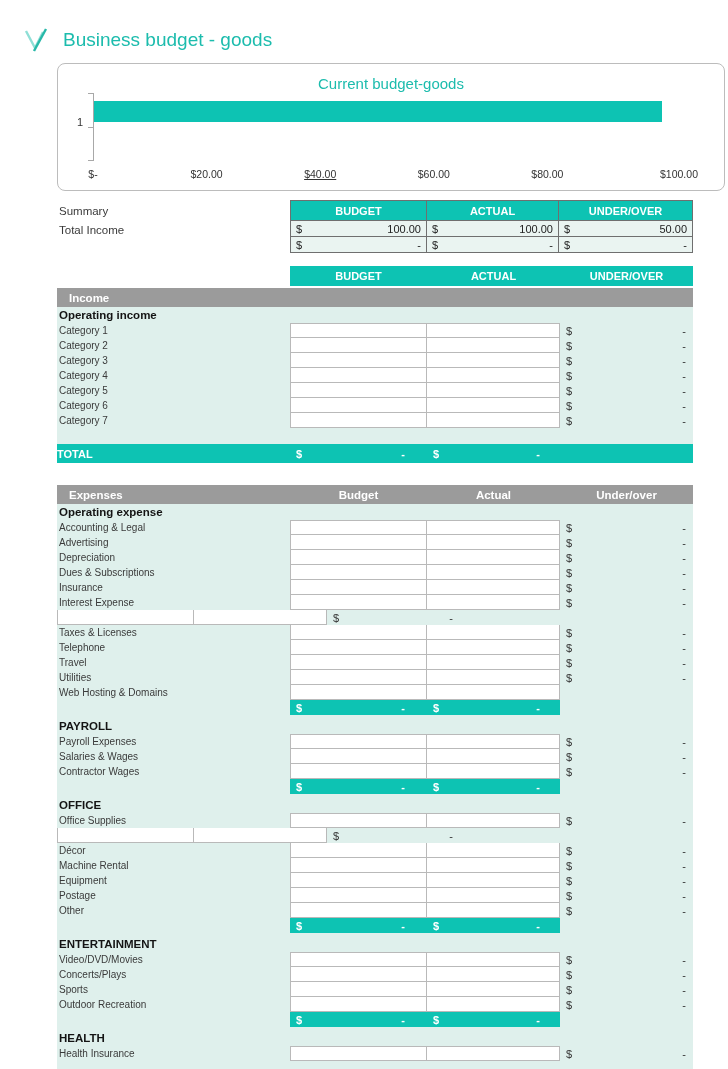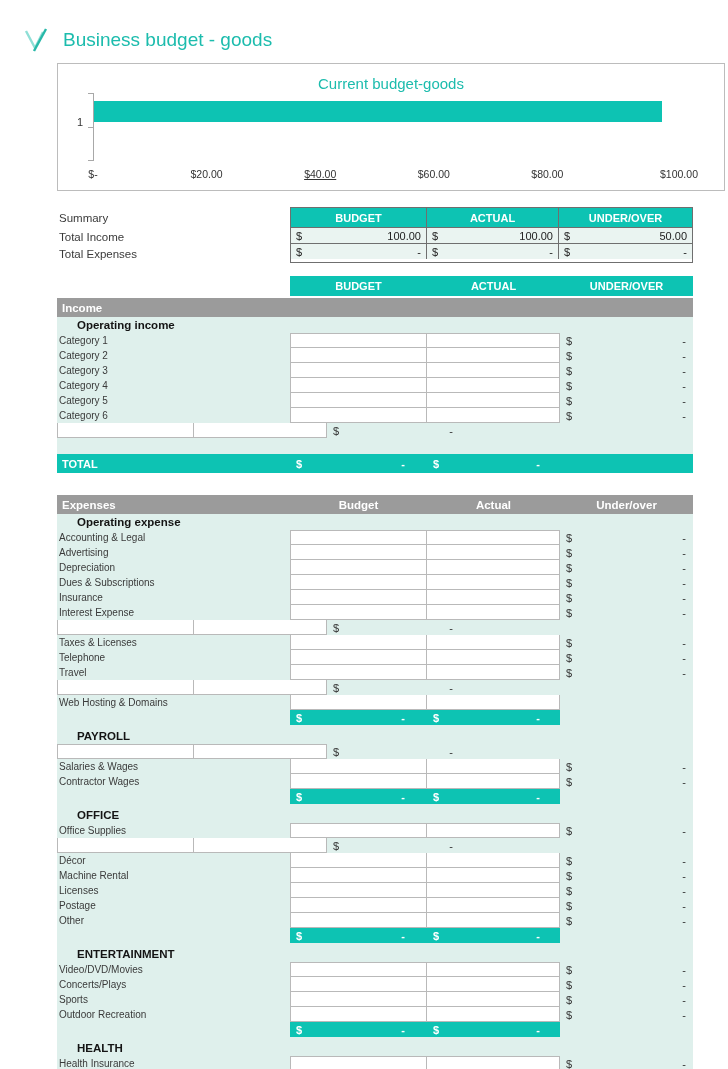--- a/index.html
+++ b/index.html
@@ -9,71 +9,71 @@
   }
   *{margin:0;padding:0;box-sizing:border-box}
   body{background:#fff;font-family:"Liberation Sans","DejaVu Sans",sans-serif;color:var(--text)}
   .page{width:728px;height:1069px;overflow:hidden;background:#fff;position:relative}
 
   
   .app-header{padding:26px 0 0 24px;display:flex;align-items:center;gap:9px}
   .app-title{font-size:19px;color:var(--teal-text);font-weight:400}
 
   
-  .chart-panel{margin:10px 0 0 57px;width:668px;height:128px;border:1px solid #bcbcbc;border-radius:0;position:relative;background:#fff}
+  .chart-panel{margin:10px 0 0 57px;width:668px;height:128px;border:1px solid #bcbcbc;border-radius:8px;position:relative;background:#fff}
   .chart-title{position:absolute;top:11px;left:0;width:100%;text-align:center;color:var(--teal-text);font-size:15px}
   .plot{position:absolute;left:35px;top:29px;width:568px;height:68px}
   .axis{position:absolute;left:0;top:0;bottom:0;width:1px;background:#a8a8a8}
   .tick{position:absolute;left:-5px;width:5px;height:1px;background:#a8a8a8}
   .tick.t0{top:0}.tick.t1{top:50%}.tick.t2{bottom:0}
   .bar{position:absolute;left:1px;top:8px;height:21px;background:var(--teal)}
   .ycat{position:absolute;left:-16px;top:23px;font-size:11px;color:#333}
   .xticks{position:absolute;left:35px;width:568px;bottom:8px;height:14px}
   .xtick{position:absolute;transform:translateX(-50%);font-size:10.5px;color:#333;white-space:nowrap}
 
   
   .sheet{margin-left:57px;width:636px}
   
-  .summary{margin-top:16px;display:flex}
+  .summary{margin-top:9px;display:flex}
   .sum-left{width:233px}
   .sum-label{height:21px;font-size:11.5px;display:flex;align-items:center;padding-left:2px}
   .sum-rlabel{height:17.5px;font-size:11.5px;display:flex;align-items:center;padding-left:2px}
   .sum-table{width:403px;border:1.5px solid var(--table-border)}
   .sum-hrow{display:flex;height:19px}
   .sum-hcell{background:var(--teal);color:#fff;font-weight:bold;font-size:11px;display:flex;align-items:center;justify-content:center;border-right:1.5px solid var(--table-border)}
   .sum-hcell:last-child{border-right:none}
   .w-b{width:136px}.w-a{width:132px}.w-u{width:132px;flex:1}
   .sum-row{display:flex;height:16px;border-top:1.5px solid var(--table-border)}
   .sum-cell{background:var(--cell-bg);display:flex;justify-content:space-between;align-items:center;padding:0 5px;font-size:11px;border-right:1.5px solid var(--table-border);color:#222}
   .sum-cell:last-child{border-right:none}
 
   
   .cols-header{margin-top:13px;display:flex;height:20px;padding-left:233px}
   .col-hcell{background:var(--teal);color:#fff;font-weight:bold;font-size:11px;display:flex;align-items:center;justify-content:center}
   .col-hcell.c1{width:137px}.col-hcell.c2{width:133px}.col-hcell.c3{width:133px}
 
   
   .gray-bar{margin-top:2px;height:19px;background:var(--gray-header);color:#fff;display:flex;align-items:center;font-weight:bold;font-size:11.5px}
-  .g-label{width:233px;padding-left:5px}
+  .g-label{width:233px;padding-left:12px}
   .g-col1{width:137px;text-align:center}.g-col2{width:133px;text-align:center}.g-col3{width:133px;text-align:center}
 
   .tealbg{background:var(--light-teal-bg)}
-  .group-title{height:16px;font-weight:bold;font-size:11.5px;color:#141414;display:flex;align-items:center;padding-left:20px}
+  .group-title{height:16px;font-weight:bold;font-size:11.5px;color:#141414;display:flex;align-items:center;padding-left:2px}
   .group-title.gap{margin-top:3px}
   .row{display:flex;height:15px}
   .row-label{width:233px;font-size:10px;color:var(--text);display:flex;align-items:center;padding-left:2px;overflow:hidden;white-space:nowrap}
   .icell{background:#fff;border:1px solid var(--cell-border);border-top:none}
   .cell-b{width:137px}
   .cell-a{width:133px;border-left:none}
   .row.rfirst .icell{border-top:1px solid var(--cell-border)}
   .uo{width:133px;display:flex;justify-content:space-between;align-items:center;padding:0 7px 0 6px;font-size:11px;color:#333}
 
   .income-spacer{height:16px}
   .total-bar{display:flex;height:19px;background:var(--teal);color:#fff;font-weight:bold;font-size:11px;align-items:center}
-  .tb-label{width:233px;padding-left:5px}
+  .tb-label{width:233px;}
   .tb-half{display:flex;justify-content:space-between;align-items:center}
   .tb-b{width:137px;padding:0 22px 0 6px}
   .tb-a{width:133px;padding:0 20px 0 6px}
   .tb-rest{flex:1}
   .white-gap{height:20px;background:#fff}
   .subtotal{display:flex;height:15px;margin-left:233px;width:270px;background:var(--teal);color:#fff;font-weight:bold;font-size:11px;align-items:center}
   .st-b{width:137px;display:flex;justify-content:space-between;padding:0 22px 0 6px}
   .st-a{width:133px;display:flex;justify-content:space-between;padding:0 20px 0 6px}
   .expenses-body{padding-bottom:60px}
 </style>
@@ -111,21 +111,20 @@
         <span class="xtick" style="left: 100%; padding-left: 36px;">$100.00</span>
       </div>
   </div>
 
   <div class="sheet">
 
     <div class="summary">
       <div class="sum-left" id="sum-left">
         <div class="sum-label">Summary</div>
       <div class="sum-rlabel">Total Income</div>
-          <div class="sum-rlabel">Total Expenses</div>
         </div>
       <div class="sum-table">
         <div class="sum-hrow" id="sum-head">
             <div class="sum-hcell w-b">BUDGET</div>
             <div class="sum-hcell w-a">ACTUAL</div>
             <div class="sum-hcell w-u">UNDER/OVER</div>
           </div>
         <div id="sum-body">
             <div class="sum-row">
               <div class="sum-cell w-b">
@@ -222,20 +221,21 @@
           <div class="row">
             <div class="row-label">Category 6</div>
             <div class="icell cell-b"></div>
             <div class="icell cell-a"></div>
             <div class="uo">
               <span>$</span>
               <span>-</span>
             </div>
           </div>
           <div class="row">
+            <div class="row-label">Category 7</div>
             <div class="icell cell-b"></div>
             <div class="icell cell-a"></div>
             <div class="uo">
               <span>$</span>
               <span>-</span>
             </div>
           </div>
         </div>
       <div class="income-spacer"></div>
       <div class="total-bar">
@@ -345,20 +345,21 @@
         <div class="row">
           <div class="row-label">Travel</div>
           <div class="icell cell-b"></div>
           <div class="icell cell-a"></div>
           <div class="uo">
             <span>$</span>
             <span>-</span>
           </div>
         </div>
         <div class="row">
+          <div class="row-label">Utilities</div>
           <div class="icell cell-b"></div>
           <div class="icell cell-a"></div>
           <div class="uo">
             <span>$</span>
             <span>-</span>
           </div>
         </div>
         <div class="row">
           <div class="row-label">Web Hosting &amp; Domains</div>
           <div class="icell cell-b"></div>
@@ -370,20 +371,21 @@
             <span>$</span>
             <span>-</span>
           </div>
           <div class="st-a">
             <span>$</span>
             <span>-</span>
           </div>
         </div>
         <div class="group-title gap">PAYROLL</div>
         <div class="row rfirst">
+          <div class="row-label">Payroll Expenses</div>
           <div class="icell cell-b"></div>
           <div class="icell cell-a"></div>
           <div class="uo">
             <span>$</span>
             <span>-</span>
           </div>
         </div>
         <div class="row">
           <div class="row-label">Salaries &amp; Wages</div>
           <div class="icell cell-b"></div>
@@ -442,21 +444,21 @@
         <div class="row">
           <div class="row-label">Machine Rental</div>
           <div class="icell cell-b"></div>
           <div class="icell cell-a"></div>
           <div class="uo">
             <span>$</span>
             <span>-</span>
           </div>
         </div>
         <div class="row">
-          <div class="row-label">Licenses</div>
+          <div class="row-label">Equipment</div>
           <div class="icell cell-b"></div>
           <div class="icell cell-a"></div>
           <div class="uo">
             <span>$</span>
             <span>-</span>
           </div>
         </div>
         <div class="row">
           <div class="row-label">Postage</div>
           <div class="icell cell-b"></div>

